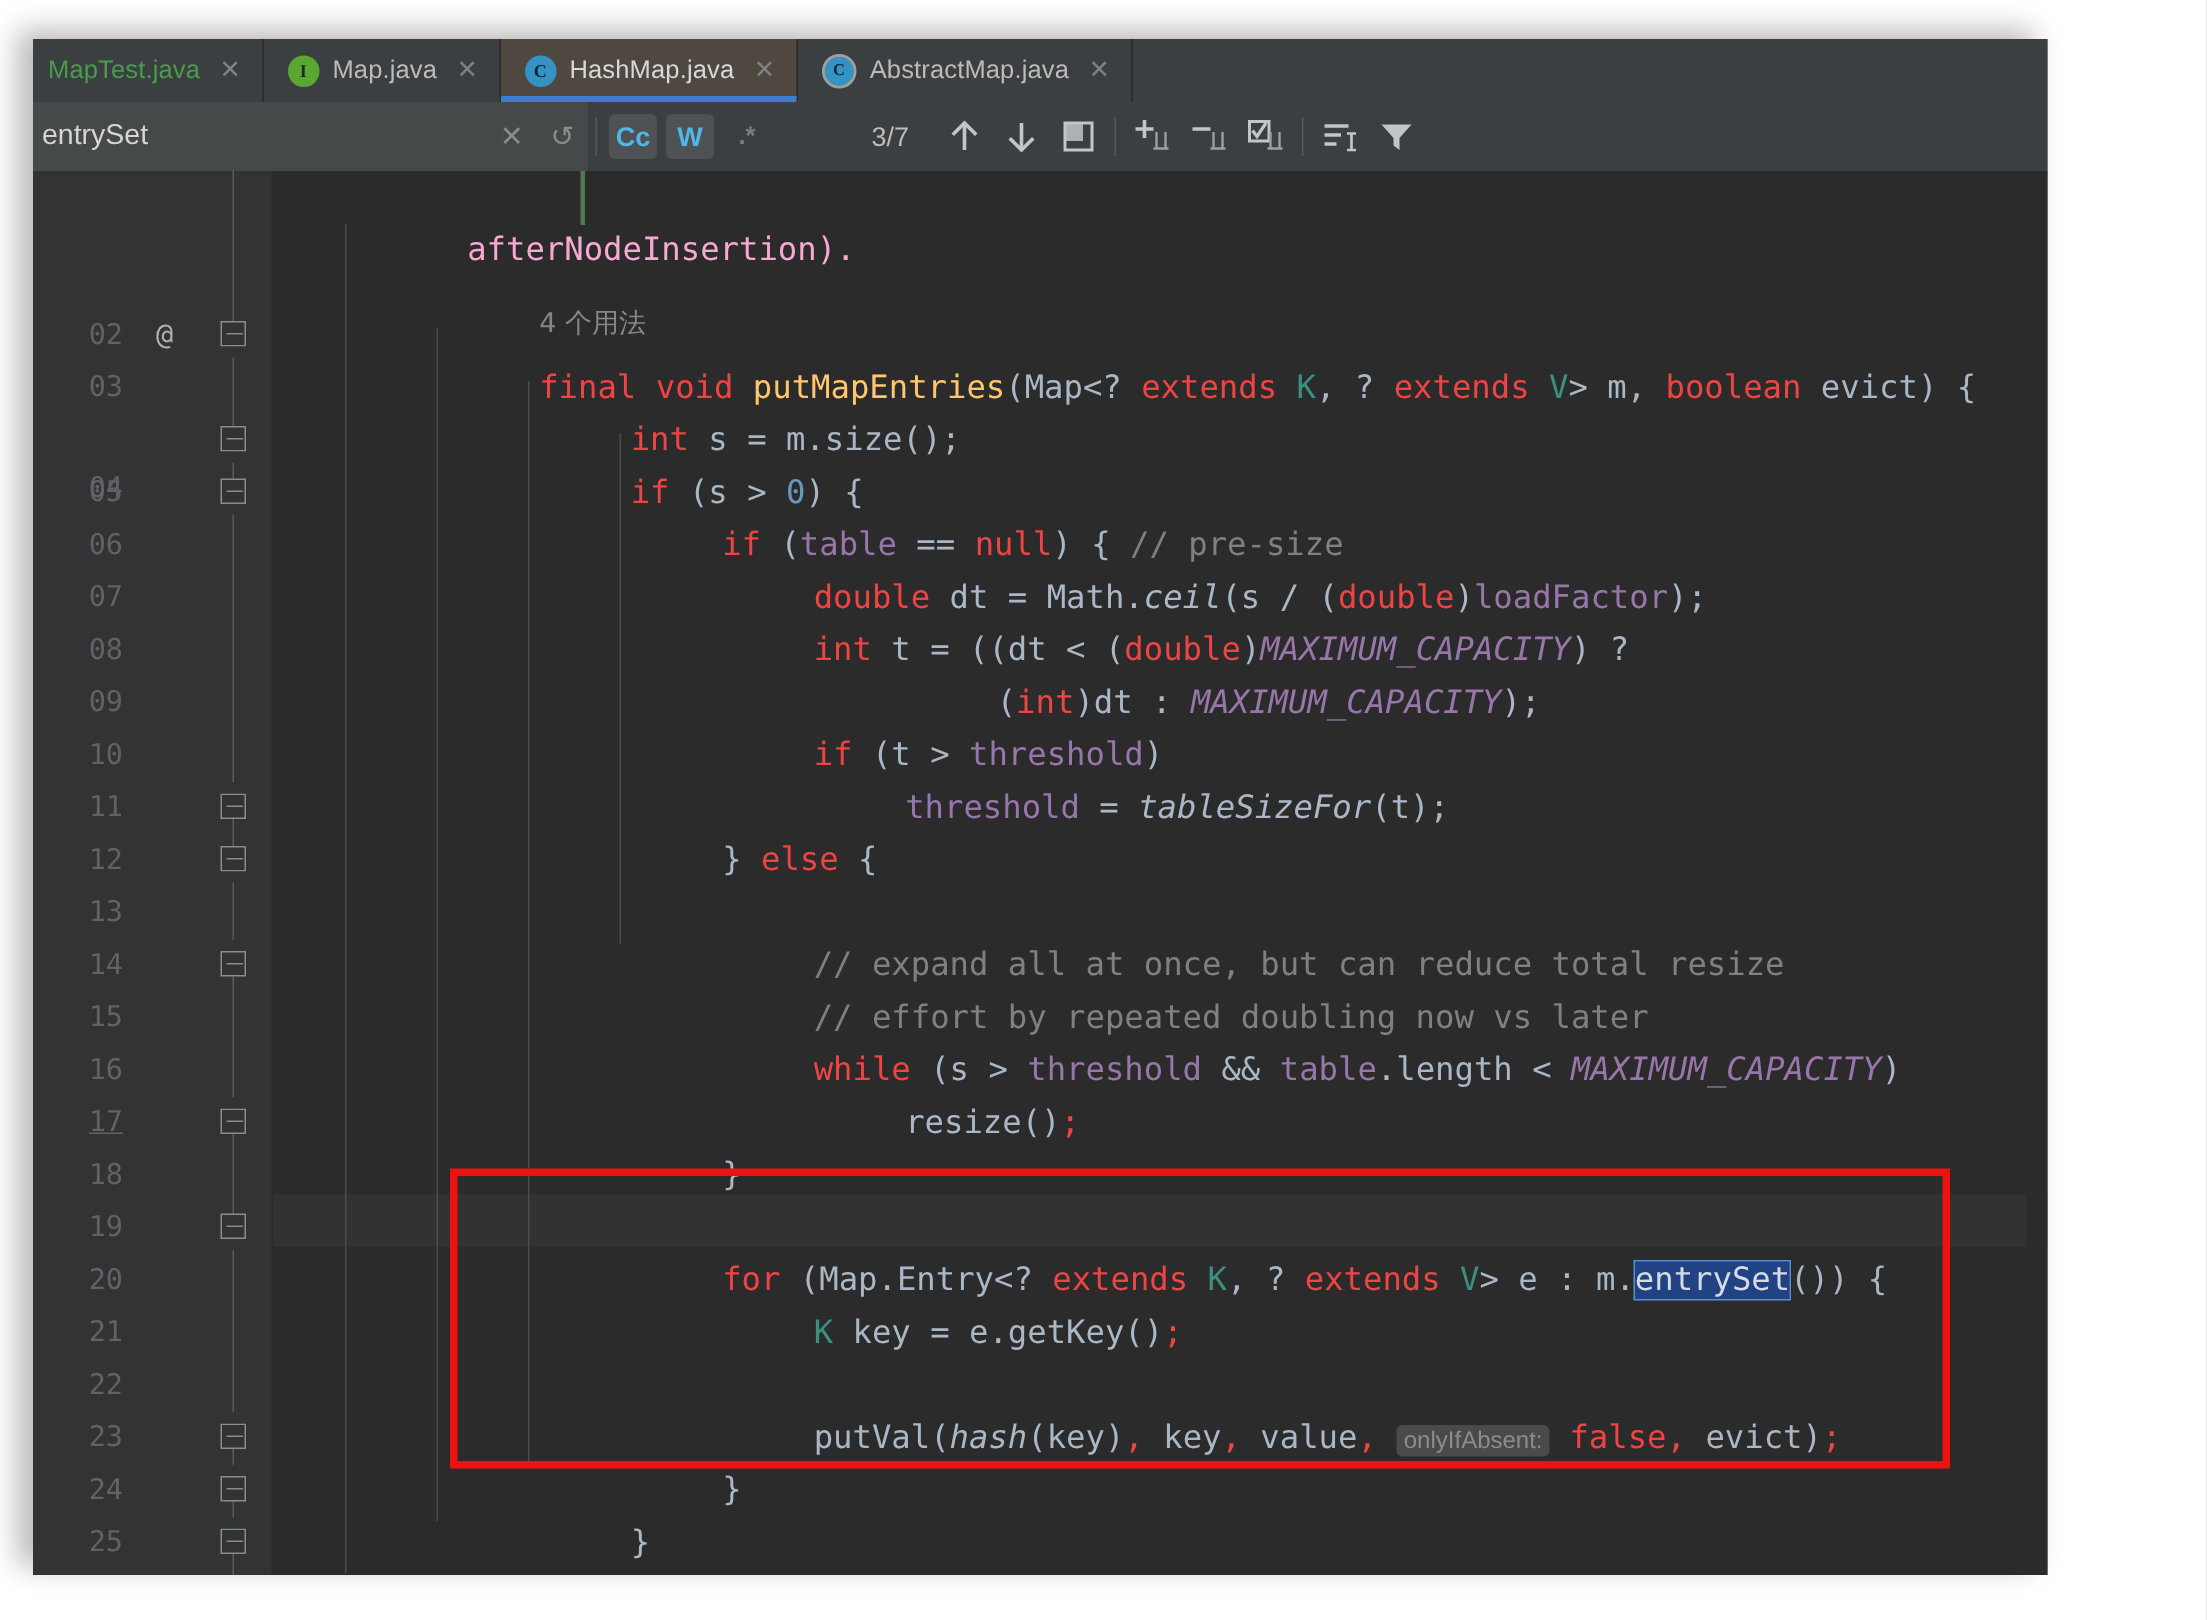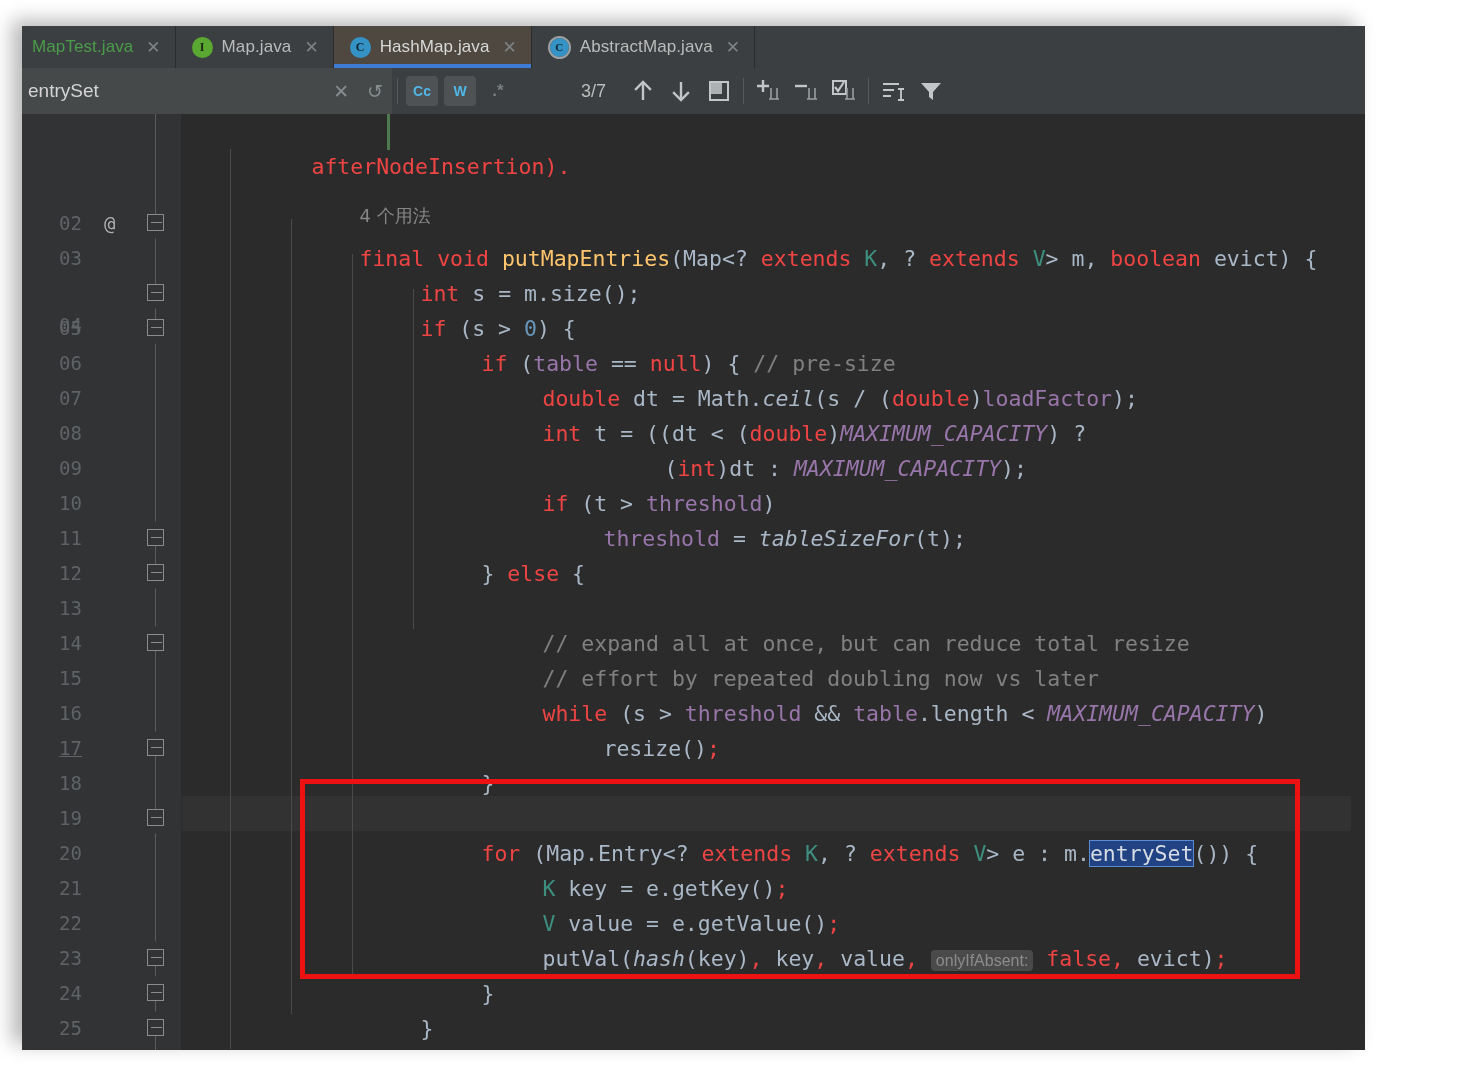--- a/index.html
+++ b/index.html
@@ -137,21 +137,21 @@
     background: #55595b;
     margin: 0 5px;
     flex: 0 0 auto;
   }
   .toggle-btn {
     width: 32px; height: 30px;
     border-radius: 4px;
     display: flex;
     align-items: center;
     justify-content: center;
-    font-size: 14px;
+    font-size: 18px;
     font-weight: bold;
     color: #51b6e8;
     background: #4e5254;
     margin: 0 3px;
     cursor: default;
   }
   .toggle-btn.off {
     background: transparent;
     color: #7a7f81;
     font-size: 17px;
@@ -319,21 +319,21 @@
   
   .kw      { color: #ef4444; }                 
   .txt     { color: #a9b7c6; }                 
   .mth     { color: #ffc66d; }                 
   .num     { color: #6897bb; }                 
   .fld     { color: #9876aa; }                 
   .const   { color: #9876aa; font-style: italic; }  
   .stmth   { color: #a9b7c6; font-style: italic; }  
   .tparam  { color: #3d8f7f; }                 
   .cmt     { color: #808080; }                 
-  .doc     { color: #ef4444; }                 
+  .doc     { color: #f9a8d4; }                 
   .usage   { color: #868686; font-size: 18px; font-family: "DejaVu Sans", sans-serif; }
   .sel {
     background: #214283;
     color: #d6dce3;
     outline: 1px solid #5c8bd6;
   }
   .inlay {
     background: #4a4a4a;
     color: #8c8c8c;
     border-radius: 4px;
@@ -616,23 +616,20 @@
         </div>
 
         <div class="code-line" style="top:687px; left:170px;">
           <span class="kw">for</span><span class="txt"> (Map.Entry&lt;? </span><span class="kw">extends</span><span class="txt"> </span><span class="tparam">K</span><span class="txt">, ? </span><span class="kw">extends</span><span class="txt"> </span><span class="tparam">V</span><span class="txt">&gt; e : m.</span><span class="sel">entrySet</span><span class="txt">()) {</span>
         </div>
 
         <div class="code-line" style="top:722px; left:231px;">
           <span class="tparam">K</span><span class="txt"> key = e.getKey()</span><span class="kw">;</span>
         </div>
 
-        <div class="code-line" style="top:757px; left:231px;">
-          <span class="tparam">V</span><span class="txt"> value = e.getValue()</span><span class="kw">;</span>
-        </div>
 
         <div class="code-line" style="top:792px; left:231px;">
           <span class="txt">putVal(</span><span class="stmth">hash</span><span class="txt">(key)</span><span class="kw">,</span><span class="txt"> key</span><span class="kw">,</span><span class="txt"> value</span><span class="kw">,</span><span class="txt"> </span><span class="inlay">onlyIfAbsent:</span><span class="txt"> </span><span class="kw">false</span><span class="kw">,</span><span class="txt"> evict)</span><span class="kw">;</span>
         </div>
 
         <div class="code-line" style="top:827px; left:170px;">
           <span class="txt">}</span>
         </div>
 
         <div class="code-line" style="top:862px; left:109px;">

